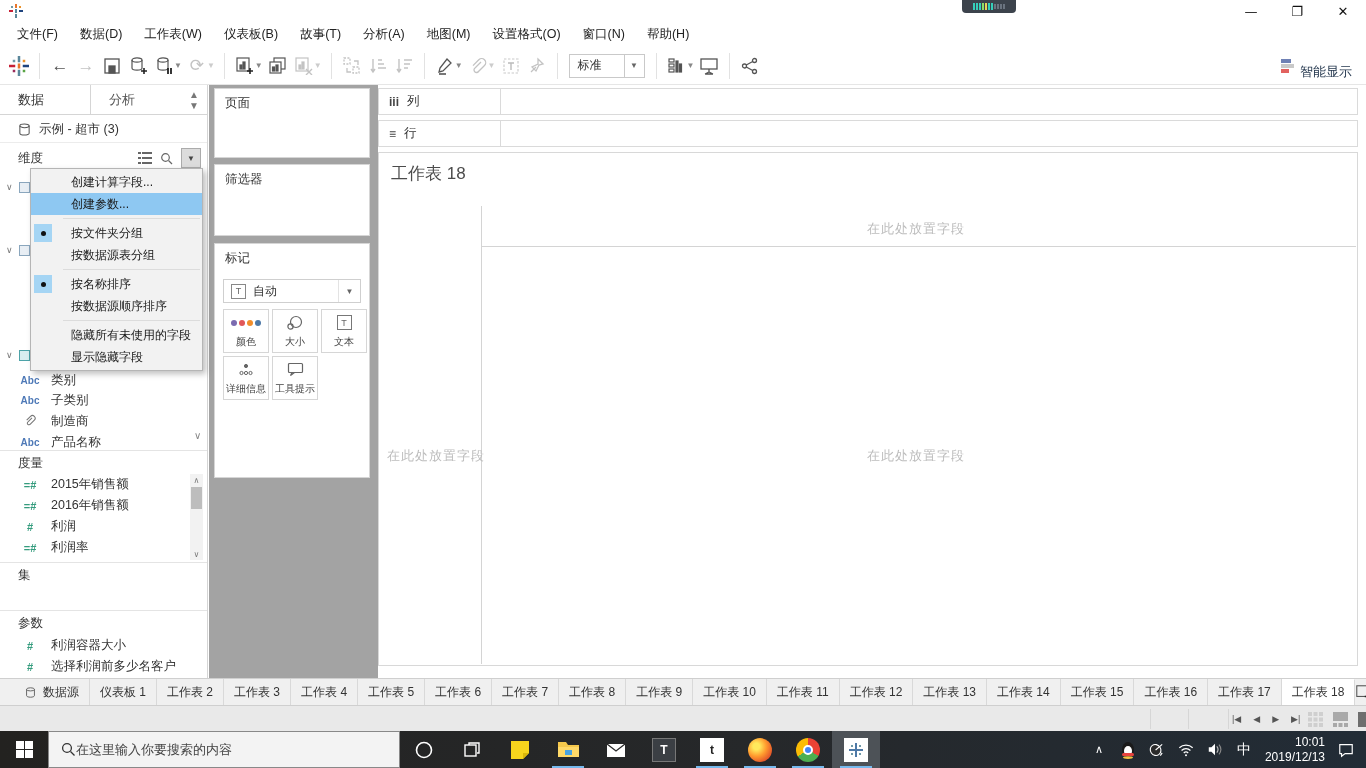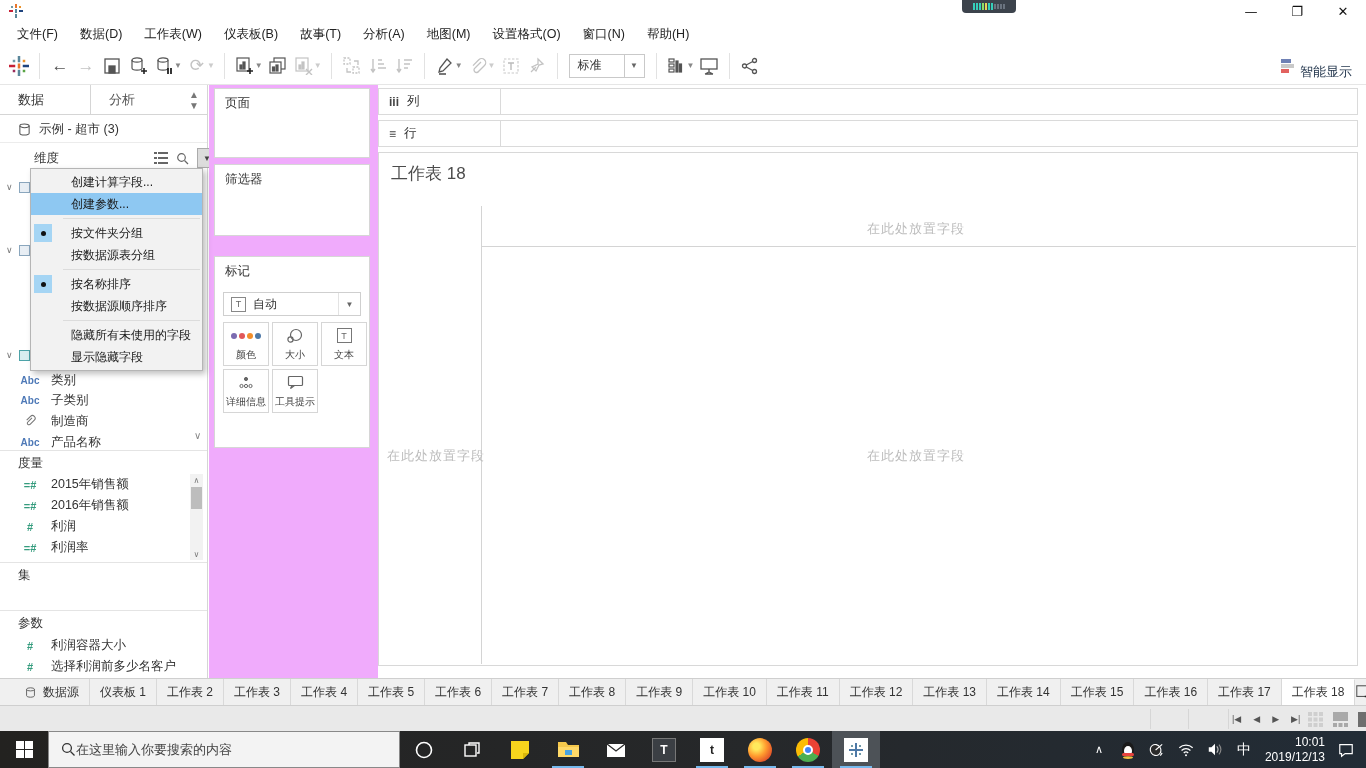--- a/index.html
+++ b/index.html
@@ -48,21 +48,21 @@
 
   .pane-tabs { position:absolute; left:0; top:0; width:100%; height:30px; border-bottom:1px solid #d5d5d5;
     display:flex; align-items:stretch; }
   .pane-tab { flex:1; display:flex; align-items:center; padding-left:18px; font-size:13px; }
   .pane-tab.inactive { color:#555; border-left:1px solid #d5d5d5; background:#fff; }
   .pane-sort { width:26px; display:flex; align-items:center; justify-content:center; color:#777; font-size:10px; }
 
   .ds-row { position:absolute; left:0; top:31px; width:100%; height:27px; display:flex; align-items:center;
     gap:8px; padding-left:18px; border-bottom:1px solid #ececec; font-size:12.5px; color:#333; }
 
-  .dim-header { position:absolute; left:16px; top:60px; width:100%; height:26px; display:flex; align-items:center;
+  .dim-header { position:absolute; left:0; top:60px; width:100%; height:26px; display:flex; align-items:center;
     padding:0 6px 0 18px; font-size:12.5px; color:#333; }
   .dim-header .spacer { flex:1; }
   .hdr-ic { color:#666; margin-left:8px; display:flex; align-items:center; }
   .dim-menu-btn { width:20px; height:20px; margin-left:8px; background:#dcdcdc; border:1px solid #ababab;
     display:flex; align-items:center; justify-content:center; font-size:8px; color:#444; }
 
   .field-row { position:absolute; left:0; width:100%; height:21px; display:flex; align-items:center;
     padding-left:18px; gap:9px; font-size:12.5px; color:#333; }
   .fld-ic { width:24px; text-align:center; flex:0 0 24px; }
   .ic-abc { color:#4e79b7; font-size:10px; font-weight:bold; letter-spacing:0; }
@@ -88,27 +88,27 @@
     border:1px solid #b5b5b5; box-shadow:3px 3px 6px rgba(0,0,0,.25); z-index:60; padding:2px 0; }
   .ctx-item { position:relative; height:22px; display:flex; align-items:center; padding-left:40px;
     font-size:12px; color:#1a1a1a; }
   .ctx-item.hl { background:#8ec8f2; }
   .ctx-sep { height:1px; background:#dcdcdc; margin:3px 2px 3px 32px; }
   .ctx-radio { position:absolute; left:3px; top:2px; width:18px; height:18px; background:#a5d5f4;
     display:flex; align-items:center; justify-content:center; }
   .ctx-radio i { width:5px; height:5px; border-radius:50%; background:#111; }
 
   
-  .cards-col { position:absolute; left:209px; top:0; width:169px; height:593px; background:#f0abfc; }
+  .cards-col { position:absolute; left:209px; top:0; width:169px; height:593px; background:#a3a3a3; }
   .card { position:absolute; left:5px; width:156px; border:1px solid #d6d6d6; background:#fff;
     font-size:12.5px; color:#333; }
   .card .card-title { padding:6px 0 0 10px; }
   .card.pages { top:3px; height:70px; }
   .card.filters { top:79px; height:72px; }
-  .card.marks { top:171px; height:192px; }
+  .card.marks { top:158px; height:235px; }
   .mark-combo { margin:12px 8px 0 8px; height:24px; border:1px solid #cfcfcf; display:flex; align-items:center; }
   .mark-combo .mk-t { width:15px; height:15px; border:1px solid #888; color:#666; font-size:9px;
     display:flex; align-items:center; justify-content:center; margin:0 7px; }
   .mark-combo .mk-label { flex:1; font-size:12px; }
   .mark-combo .mk-drop { width:22px; align-self:stretch; display:flex; align-items:center; justify-content:center;
     font-size:8px; color:#666; border-left:1px solid #e3e3e3; }
   .mk-grid { display:grid; grid-template-columns:46px 46px 46px; gap:3px; margin:6px 0 0 8px; }
   .mk-btn { height:44px; border:1px solid #d6d6d6; display:flex; flex-direction:column; align-items:center;
     justify-content:flex-end; padding-bottom:3px; background:#fff; }
   .mk-btn .mk-ic { flex:1; display:flex; align-items:center; justify-content:center; color:#666; }

